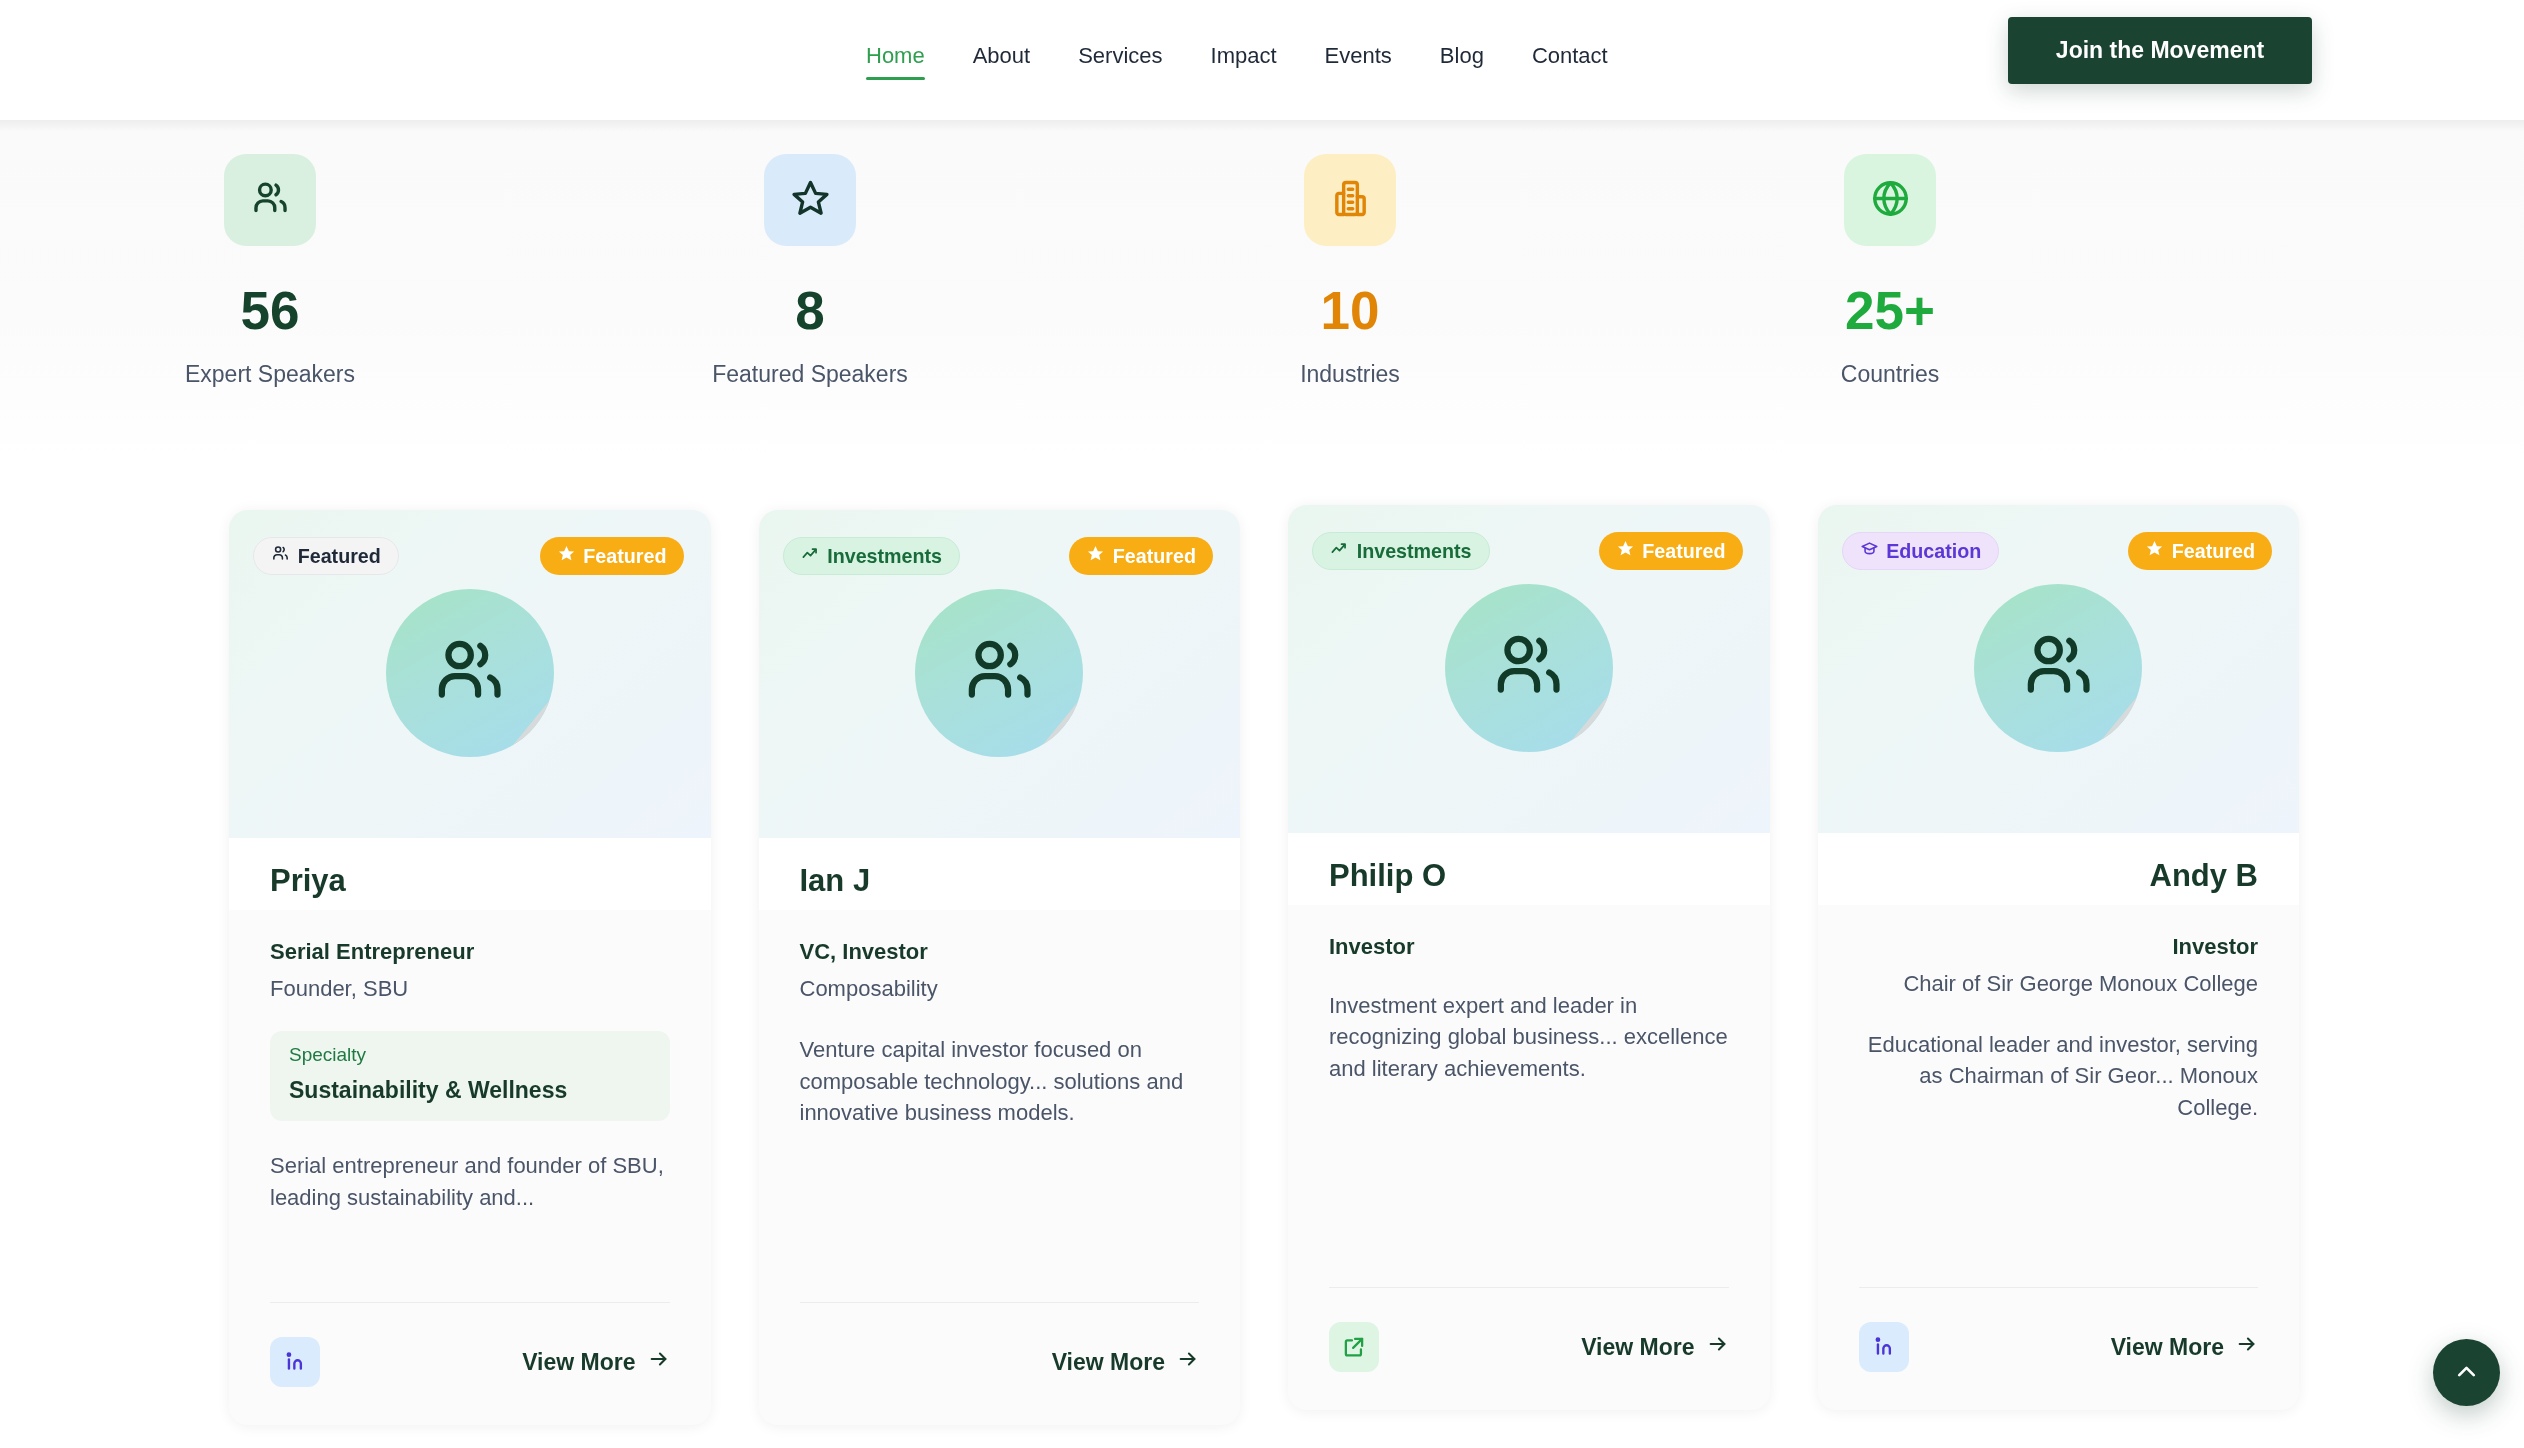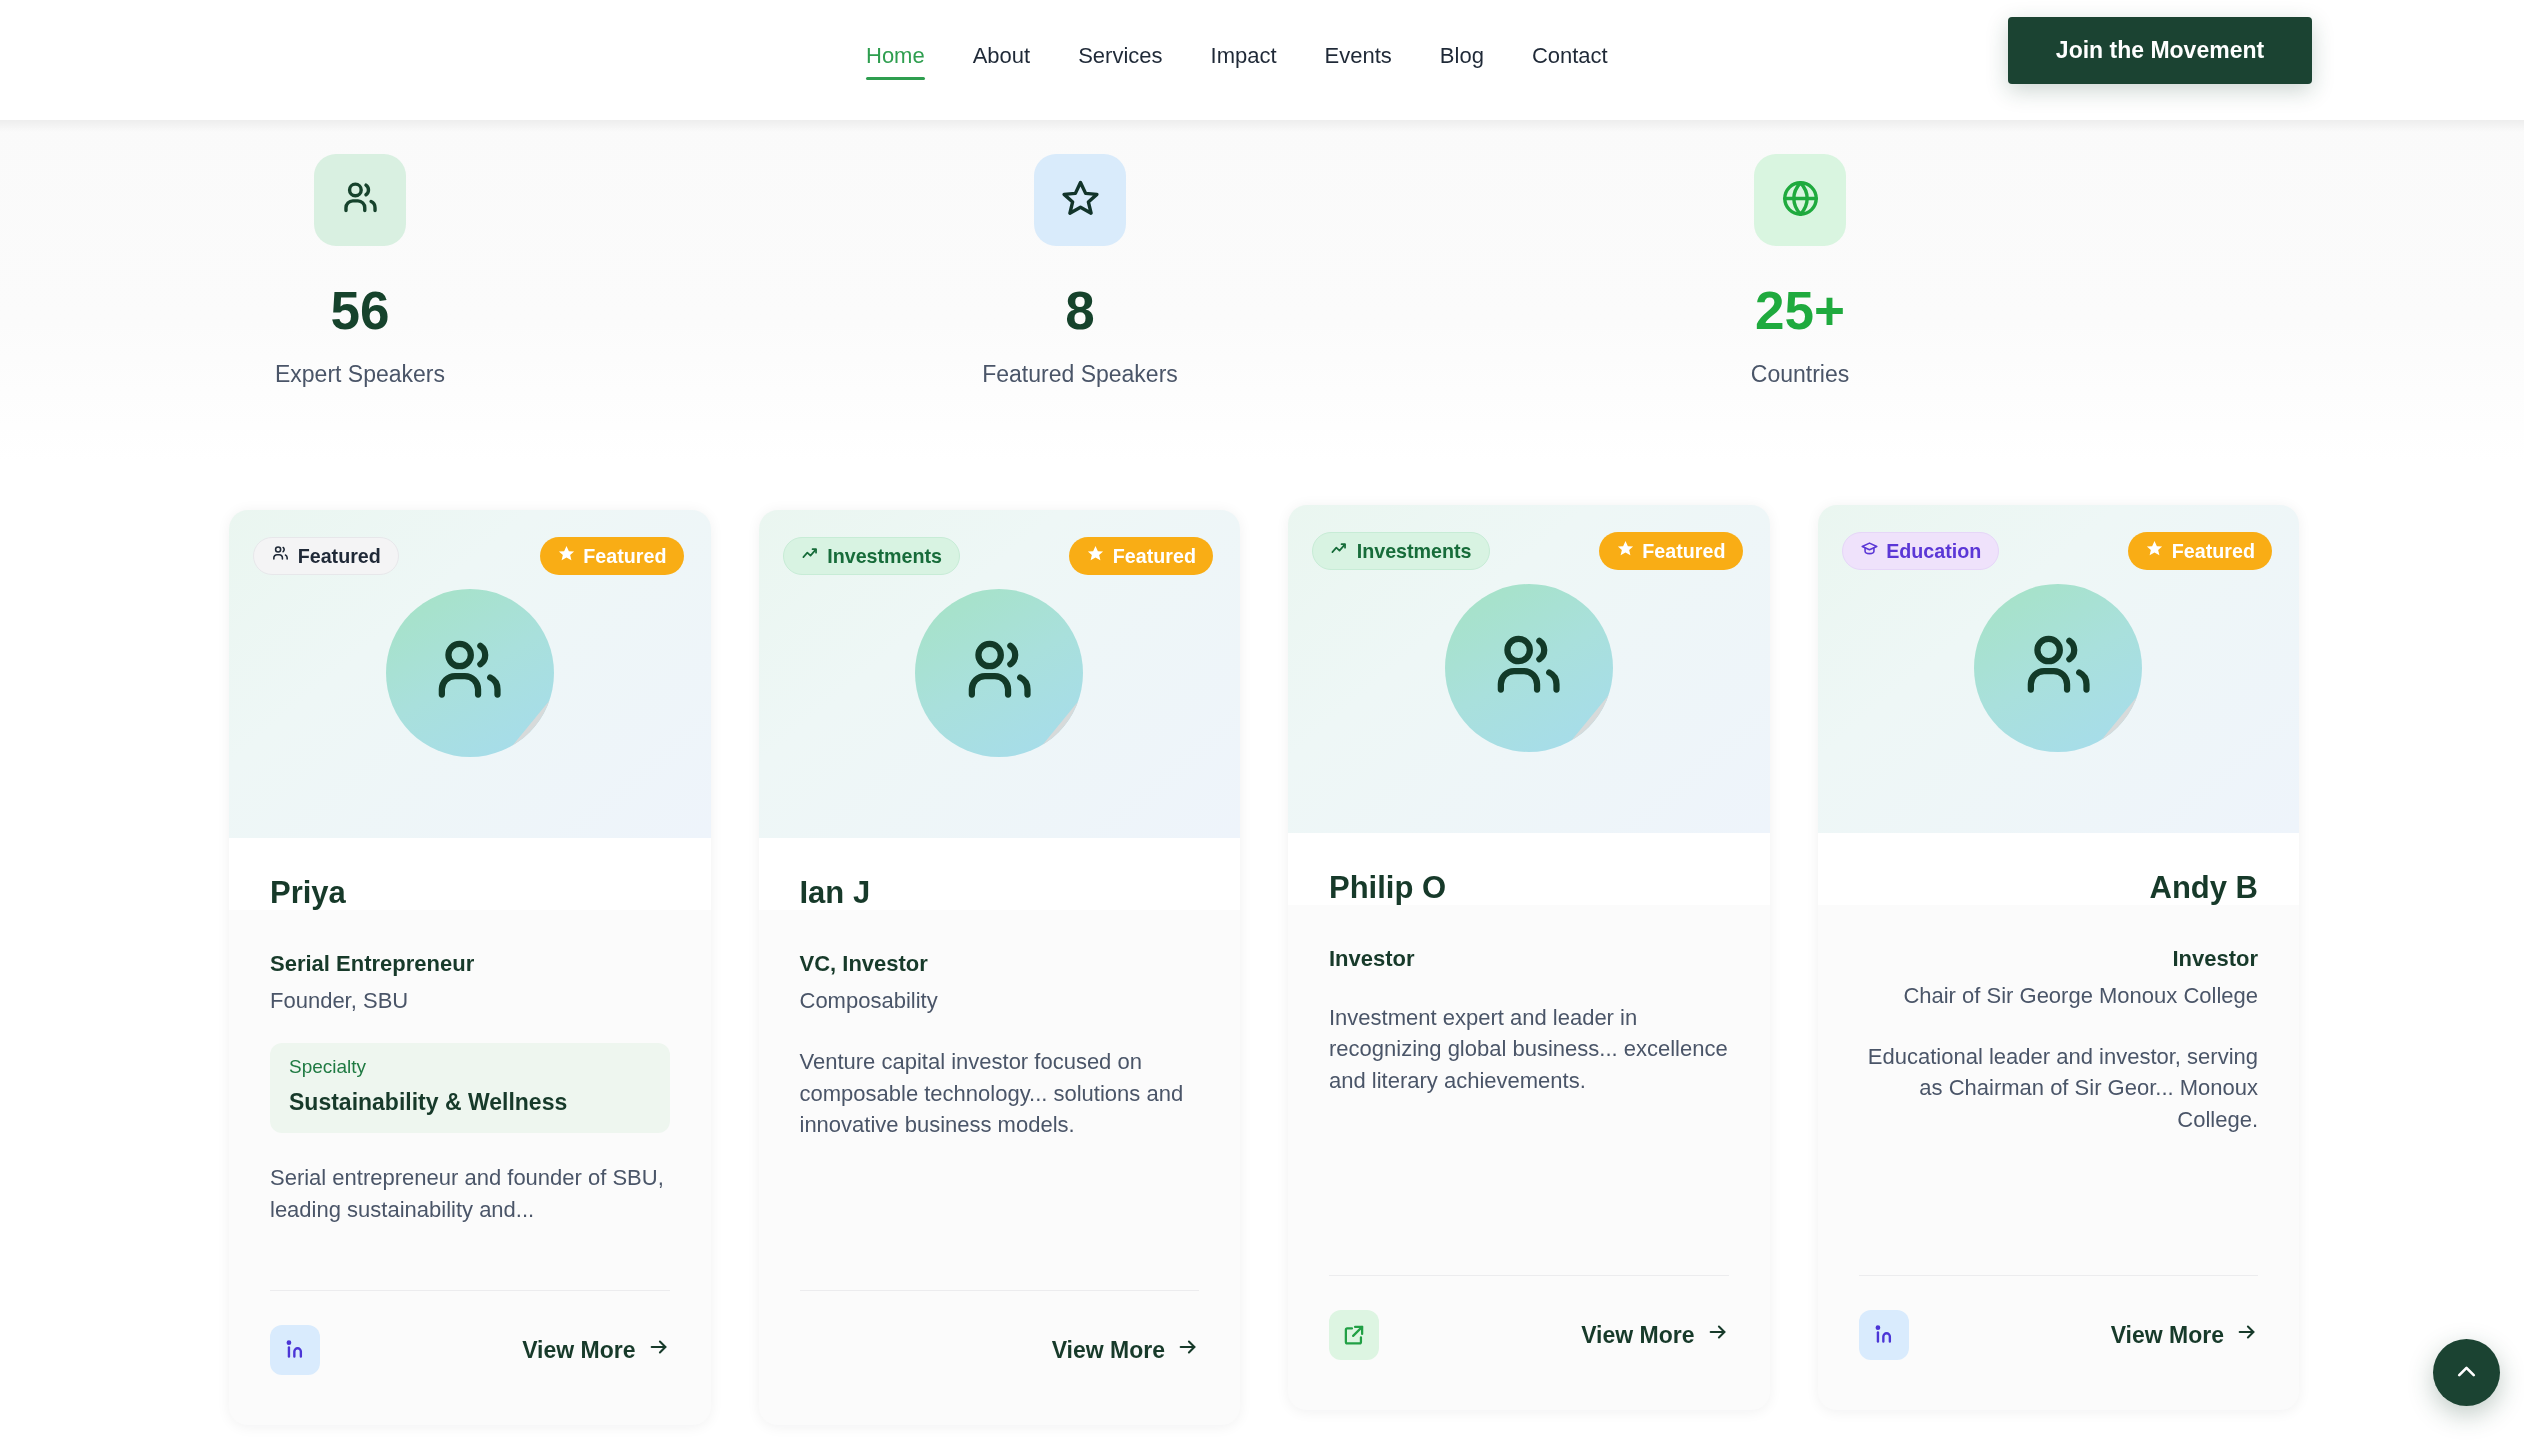--- a/index.html
+++ b/index.html
@@ -263,21 +263,21 @@
     clip-path: polygon(18% 100%, 100% 0, 100% 100%);
     opacity: .95;
   }
   .avatar svg { position: relative; z-index: 2; }
 
   .card-body {
     position: relative;
     flex: 1 1 auto;
     display: flex;
     flex-direction: column;
-    padding: 12px 41px;
+    padding: 0 41px;
     background: #fbfbfb;
   }
   .name-strip {
     position: absolute;
     left: 0; right: 0; top: 0;
     height: 72px;
     background: #ffffff;
   }
   .card-name {
     position: relative;
@@ -427,20 +427,34 @@
         <span>
           <svg width="41" height="41" viewBox="0 0 24 24" fill="none" stroke="#12342a" stroke-width="2" stroke-linecap="round" stroke-linejoin="round">
             <polygon points="12,2.6 15,9 21.6,9.6 16.6,14 18.2,20.6 12,17.1 5.8,20.6 7.4,14 2.4,9.6 9,9"></polygon>
           </svg>
         </span>
       </div>
       <div class="stat-value" style="color:#16432c">8</div>
       <div class="stat-label">Featured Speakers</div>
     </div>
 
+    <div class="stat">
+      <div class="stat-icon" style="background:#fdeec3">
+        <span>
+          <svg width="41" height="41" viewBox="0 0 24 24" fill="none" stroke="#e08506" stroke-width="2" stroke-linecap="round" stroke-linejoin="round">
+            <rect x="8" y="2.6" width="8" height="18.8" rx="1.4"></rect>
+            <path d="M8 9H5.2A1.2 1.2 0 0 0 4 10.2v9.9A1.2 1.2 0 0 0 5.2 21.4H8"></path>
+            <path d="M16 11h2.8A1.2 1.2 0 0 1 20 12.2v7.9a1.2 1.2 0 0 1-1.2 1.3H16"></path>
+            <path d="M10.7 6.6h2.6M10.7 10.4h2.6M10.7 14.2h2.6M10.7 18h2.6"></path>
+          </svg>
+        </span>
+      </div>
+      <div class="stat-value" style="color:#e08506">10</div>
+      <div class="stat-label">Industries</div>
+    </div>
 
     <div class="stat">
       <div class="stat-icon" style="background:#d9f5e0">
         <span>
           <svg width="41" height="41" viewBox="0 0 24 24" fill="none" stroke="#1faa3e" stroke-width="2" stroke-linecap="round" stroke-linejoin="round">
             <circle cx="12" cy="12" r="9.2"></circle>
             <path d="M2.8 12h18.4"></path>
             <path d="M12 2.8c2.6 2.8 3.9 6 3.9 9.2s-1.3 6.4-3.9 9.2c-2.6-2.8-3.9-6-3.9-9.2S9.4 5.6 12 2.8Z"></path>
           </svg>
         </span>

